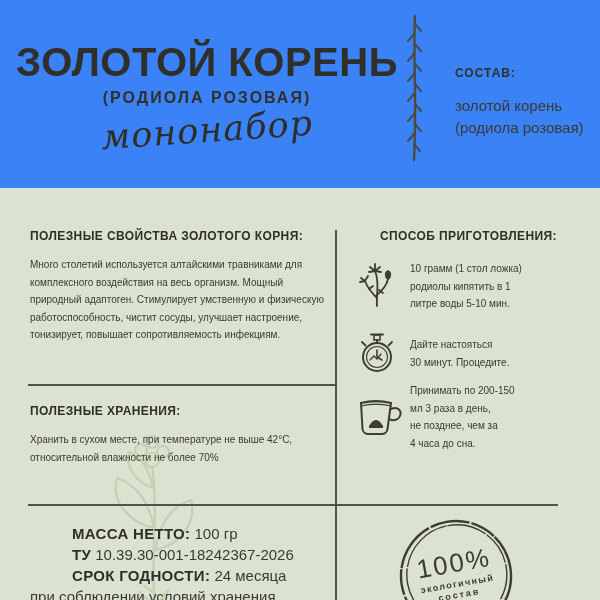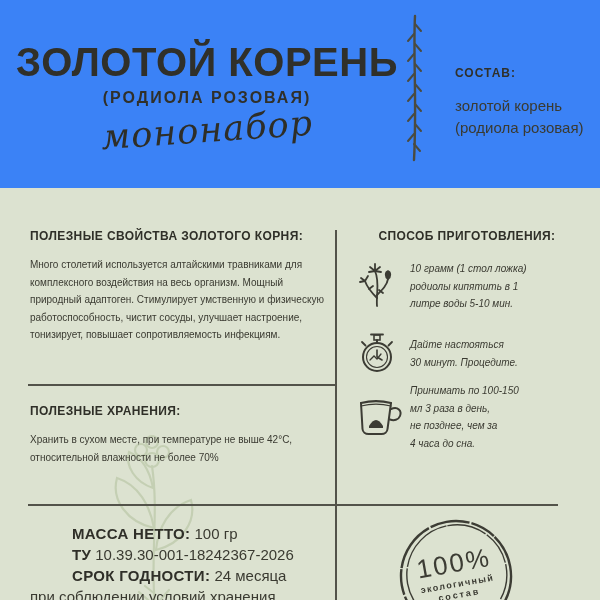--- a/index.html
+++ b/index.html
@@ -20,21 +20,21 @@
     margin-top:3px;transform:rotate(-4deg);letter-spacing:1px;
   }
   .comp{position:absolute;left:455px;top:66px;width:135px;}
   .comp-label{font-size:12px;font-weight:bold;letter-spacing:1px;color:#30302a;}
   .comp-value{font-size:15px;line-height:22px;margin-top:15px;white-space:pre-line;color:#3a3a31;}
   
   .div{background:#53534a;position:absolute;}
   
   .h2{font-size:12px;font-weight:bold;letter-spacing:.4px;color:#2f2f28;}
   .body-text{font-size:10px;line-height:17.5px;color:#3a3a31;}
-  .pre{white-space:pre-line;font-style:italic;}
+  .pre{white-space:pre-line;}
   
   .facts{position:absolute;left:30px;top:523px;font-size:15px;line-height:21px;}
   .facts b{color:#2f2f28;letter-spacing:.3px;margin-left:42px;}
   
   svg{display:block;}
   .wm{opacity:.5;}
 </style>
 </head>
 <body>
 
@@ -90,21 +90,21 @@
   <div class="div" style="left:335px;top:230px;width:2px;height:370px;"></div>
   <div class="div" style="left:28px;top:384px;width:307px;height:2px;"></div>
   <div class="div" style="left:28px;top:504px;width:530px;height:2px;"></div>
 
   <div class="abs h2" style="left:30px;top:229px;width:305px;">ПОЛЕЗНЫЕ СВОЙСТВА ЗОЛОТОГО КОРНЯ:</div>
   <div class="abs body-text" style="left:30px;top:256px;width:304px;">Много столетий используется алтайскими травниками для комплексного воздействия на весь организм. Мощный природный адаптоген. Стимулирует умственную и физическую работоспособность, чистит сосуды, улучшает настроение, тонизирует, повышает сопротивляемость инфекциям.</div>
 
   <div class="abs h2" style="left:30px;top:404px;width:305px;">ПОЛЕЗНЫЕ ХРАНЕНИЯ:</div>
   <div class="abs body-text" style="left:30px;top:431px;width:300px;">Хранить в сухом месте, при температуре не выше 42°С, относительной влажности не более 70%</div>
 
-  <div class="abs h2" style="left:367px;top:229px;width:200px;text-align:center;">СПОСОБ ПРИГОТОВЛЕНИЯ:</div>
+  <div class="abs h2" style="left:380px;top:229px;width:200px;">СПОСОБ ПРИГОТОВЛЕНИЯ:</div>
 
   <svg class="abs" style="left:356px;top:258px;" width="44" height="50" viewBox="0 0 44 50">
     <g stroke="#3c3c34" stroke-width="1.8" fill="none" stroke-linecap="round">
       <path d="M21,48 C20,36 24,24 19,13"></path>
       <path d="M21,40 C15,34 11,29 9,23"></path>
       <path d="M21,37 C27,31 31,27 32,21"></path>
       <path d="M19,13 l-5,-4 M19,13 l5,-4 M19,13 l0,-7 M19,13 l-6,1 M19,13 l6,1"></path>
       <path d="M9,23 l-4,-3 M9,23 l3,-5 M9,23 l-5,1"></path>
       <path d="M32,21 c-3,-2 -3,-7 0,-8 c3,1 3,6 0,8 Z" fill="#3c3c34"></path>
       <path d="M17,28 l-4,3 M23,32 l4,3"></path>
@@ -132,21 +132,21 @@
 
   <svg class="abs" style="left:354px;top:396px;" width="50" height="40" viewBox="0 0 50 40">
     <g stroke="#3c3c34" stroke-width="2" fill="none" stroke-linecap="round">
       <path d="M7,7 C17,4.5 27,4.5 37,7"></path>
       <path d="M7,10 C17,7.5 27,7.5 37,10" stroke-width="1.2"></path>
       <path d="M7,7 l1.5,26 c0.2,3 3,5 6,5 h13 c3,0 5.8,-2 6,-5 L37,7"></path>
       <path d="M37,13 c7,-3 11,2 9,7 c-1.6,4 -6,5 -10,3.5" stroke-width="2"></path>
     </g>
     <path d="M15,30 q7,-12 14,0 l0,2 l-14,0 Z" fill="#3c3c34"></path>
   </svg>
-  <div class="abs body-text pre" style="left:410px;top:382px;width:165px;">Принимать по 100-150
+  <div class="abs body-text pre" style="left:410px;top:382px;width:165px;">Принимать по 200-150
 мл 3 раза в день,
 не позднее, чем за
 4 часа до сна.</div>
 
   <div class="facts">
     <div>
       <b>МАССА НЕТТО:</b>
       <span>100 гр</span>
     </div>
     <div>

